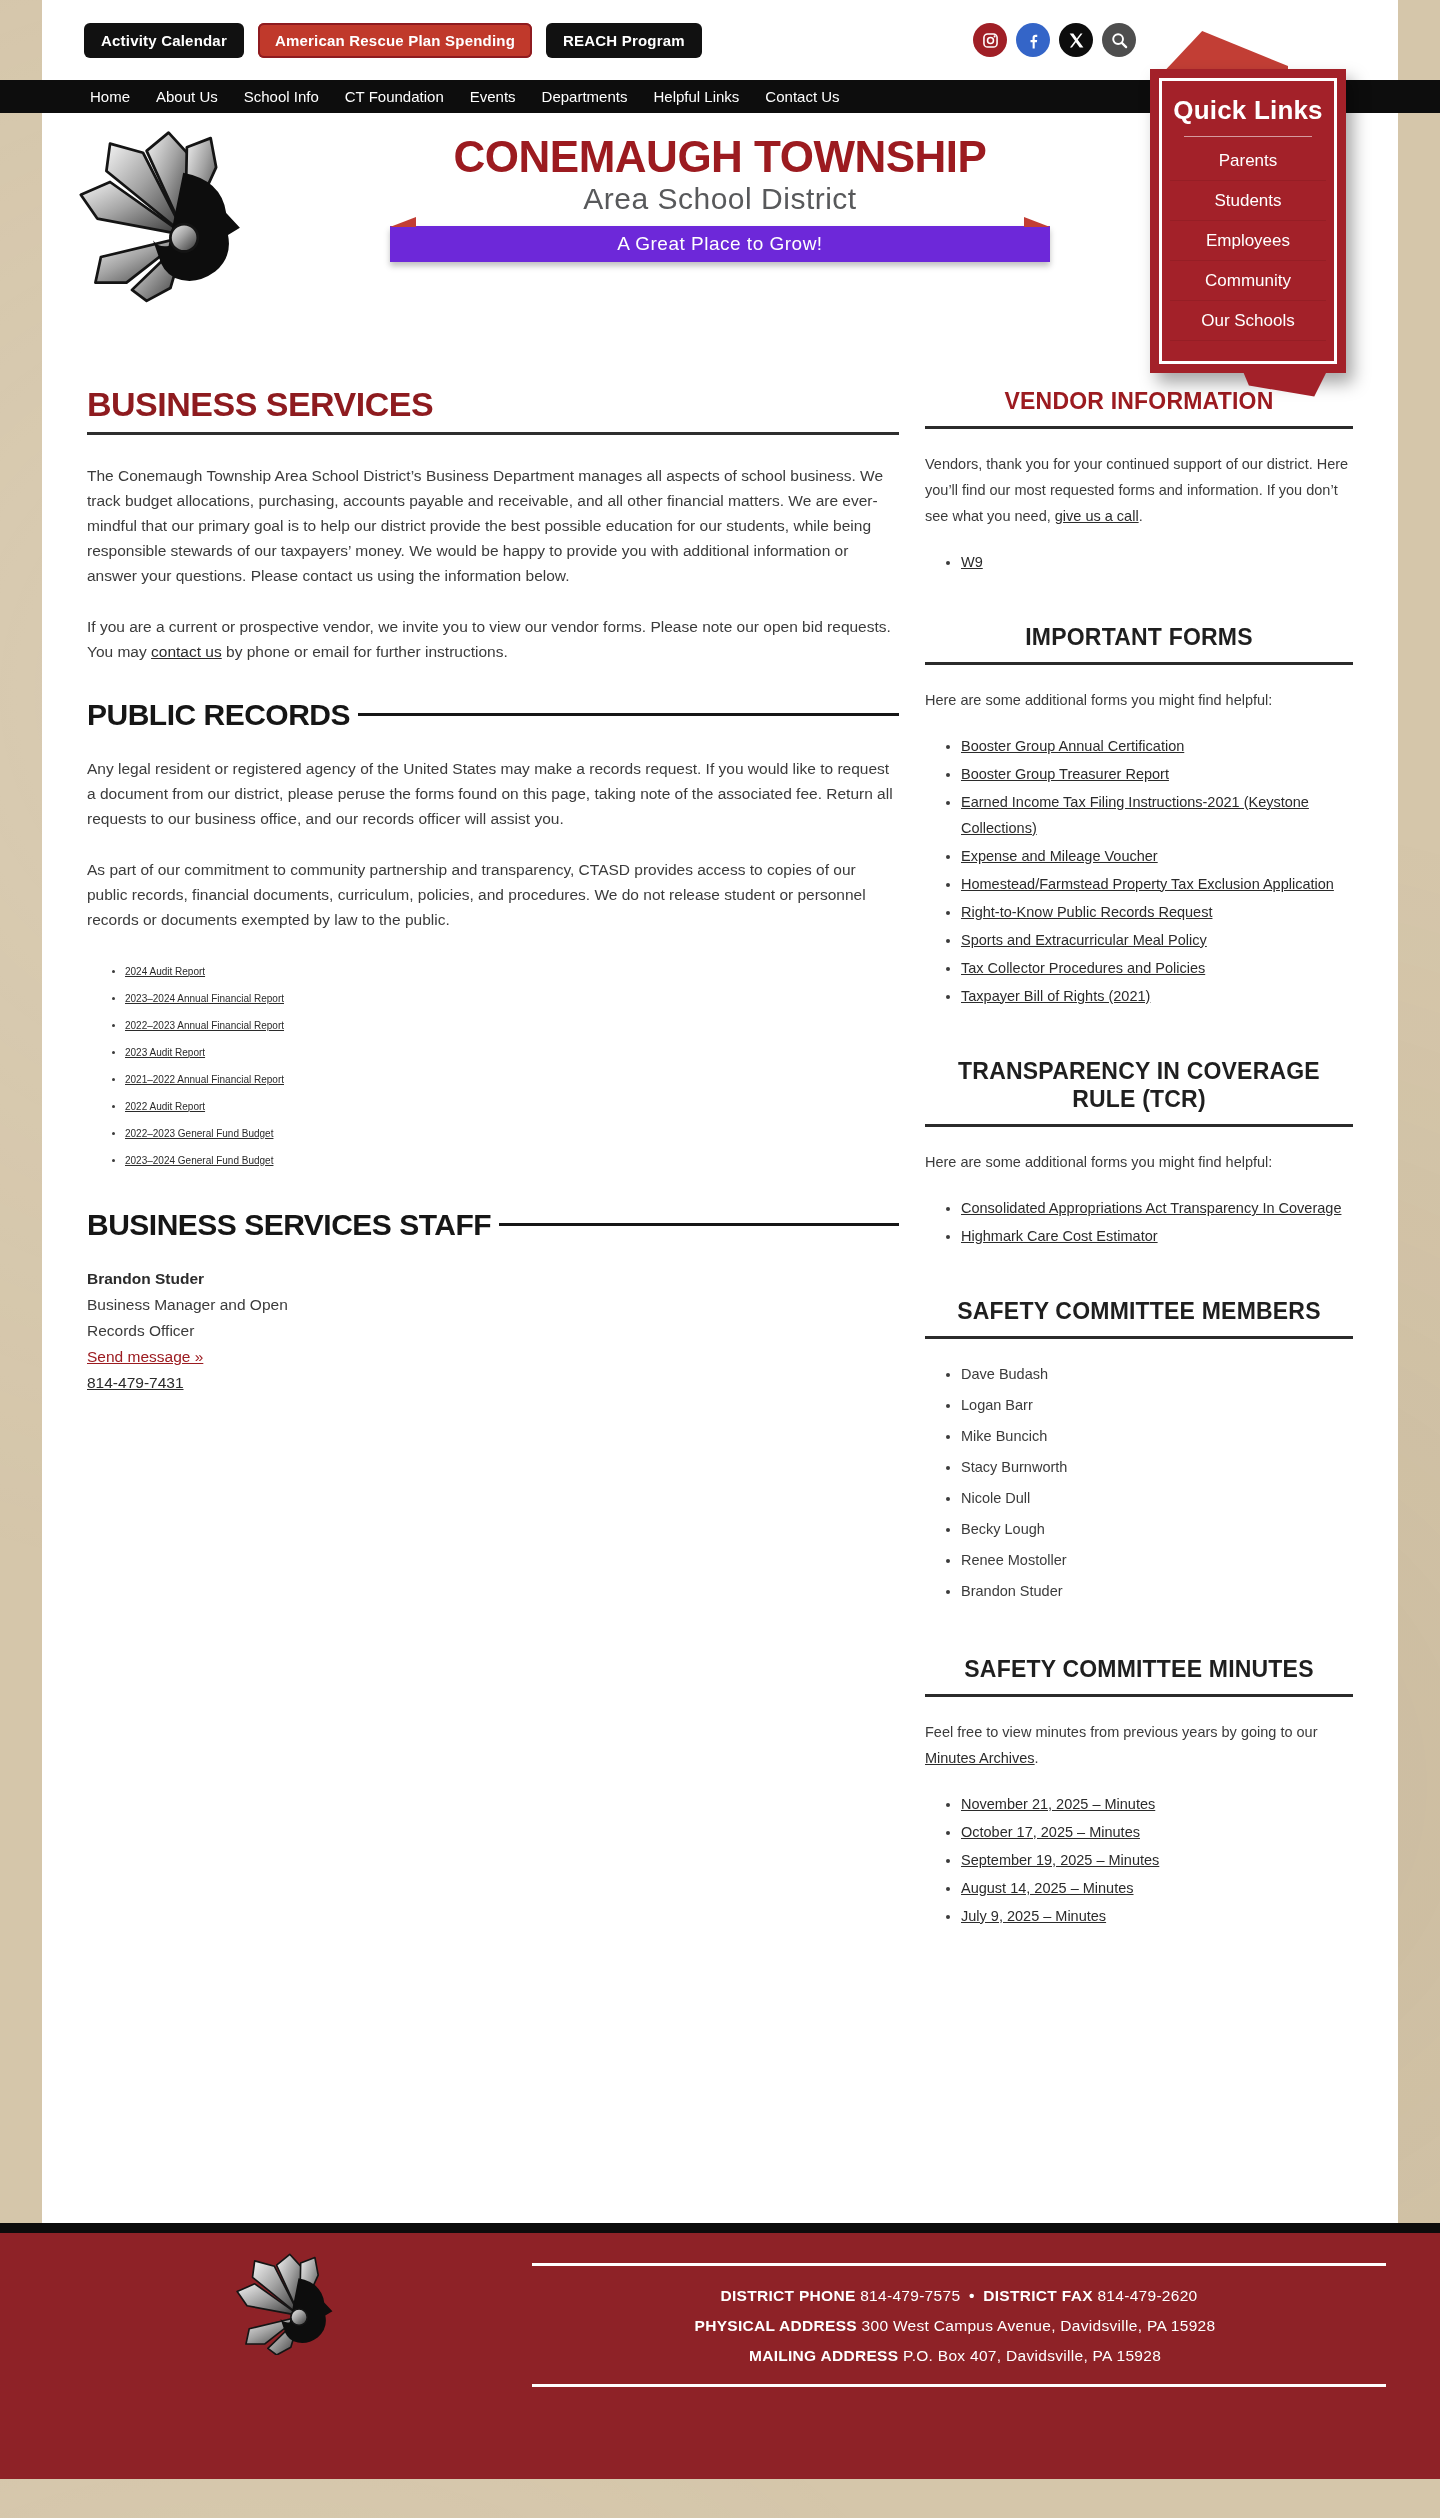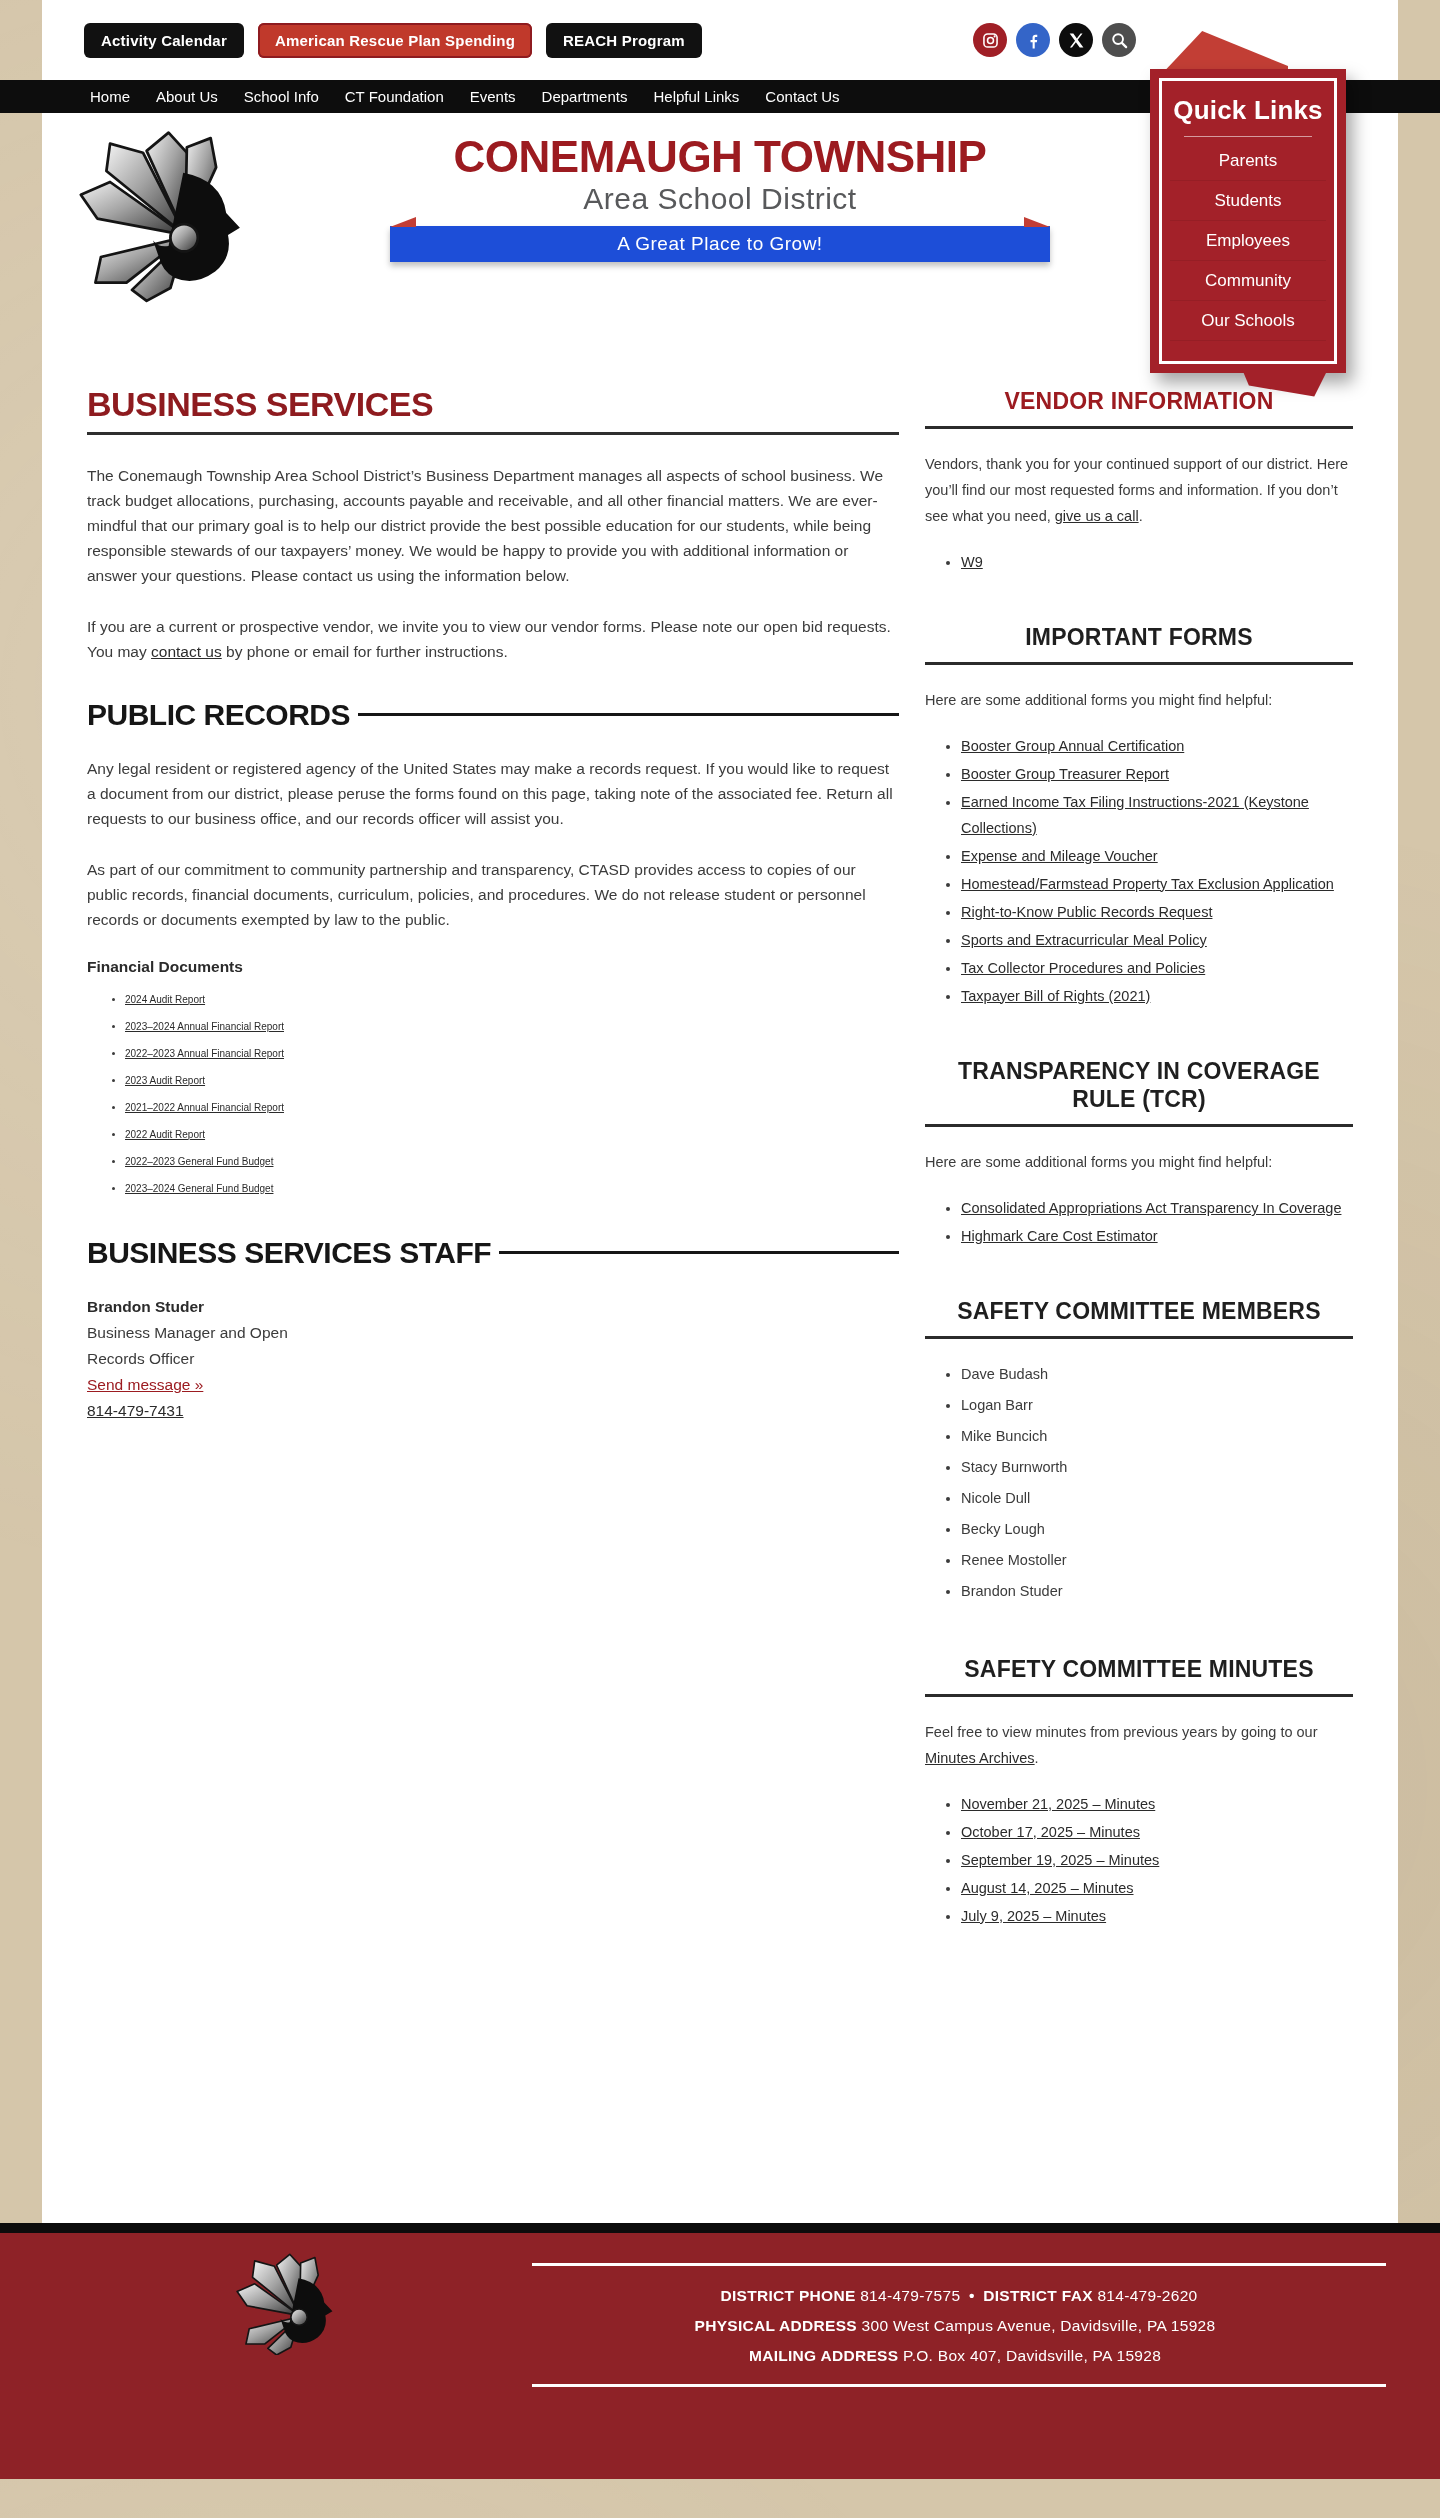--- a/index.html
+++ b/index.html
@@ -61,21 +61,21 @@
     clip-path:polygon(0 0, 100% 0, 84% 92%, 8% 55%);
   }
 
   
   .site-header { position:relative; height:200px; padding-top:16px; }
   .logo-main { position:absolute; left:26px; top:12px; width:192px; height:178px; }
   .header-text { text-align:center; padding-top:6px; }
   .site-title { color:#9C1B20; font-size:44px; font-weight:700; letter-spacing:-.5px; line-height:1.0; }
   .site-subtitle { color:#58595B; font-size:30px; font-weight:400; margin-top:3px; letter-spacing:.5px; }
   .tagline-banner {
-    position:relative; width:660px; margin:10px auto 0; background:#1d4ed8; height:36px;
+    position:relative; width:660px; margin:10px auto 0; background:#6d28d9; height:36px;
     line-height:36px; color:#fff; font-size:19px; letter-spacing:.5px;
     box-shadow:0 4px 6px rgba(0,0,0,.25);
   }
   .tagline-banner::before, .tagline-banner::after {
     content:""; position:absolute; top:-9px; width:0; height:0; border-style:solid;
   }
   .tagline-banner::before { left:0; border-width:0 0 10px 26px; border-color:transparent transparent #C23E35 transparent; }
   .tagline-banner::after  { right:0; border-width:0 26px 10px 0; border-color:transparent transparent #C23E35 transparent; }
 
   
@@ -270,21 +270,20 @@
         <p>The Conemaugh Township Area School District’s Business Department manages all aspects of school business. We track budget allocations, purchasing, accounts payable and receivable, and all other financial matters. We are ever-mindful that our primary goal is to help our district provide the best possible education for our students, while being responsible stewards of our taxpayers’ money. We would be happy to provide you with additional information or answer your questions. Please contact us using the information below.</p>
         <p><span>If you are a current or prospective vendor, we invite you to view our vendor forms. Please note our open bid requests. You may </span><a class="inline-link">contact us</a><span> by phone or email for further instructions.</span></p>
 
         <div class="h-with-line">
           <h2>PUBLIC RECORDS</h2>
           <span class="line"></span>
         </div>
         <p>Any legal resident or registered agency of the United States may make a records request. If you would like to request a document from our district, please peruse the forms found on this page, taking note of the associated fee. Return all requests to our business office, and our records officer will assist you.</p>
         <p>As part of our commitment to community partnership and transparency, CTASD provides access to copies of our public records, financial documents, curriculum, policies, and procedures. We do not release student or personnel records or documents exempted by law to the public.</p>
 
-        <div class="bold-sub">Financial Documents</div>
         <ul class="doc-list">
 
         <li><a>2024 Audit Report</a></li>
             <li><a>2023–2024 Annual Financial Report</a></li>
             <li><a>2022–2023 Annual Financial Report</a></li>
             <li><a>2023 Audit Report</a></li>
             <li><a>2021–2022 Annual Financial Report</a></li>
             <li><a>2022 Audit Report</a></li>
             <li><a>2022–2023 General Fund Budget</a></li>
             <li><a>2023–2024 General Fund Budget</a></li>

